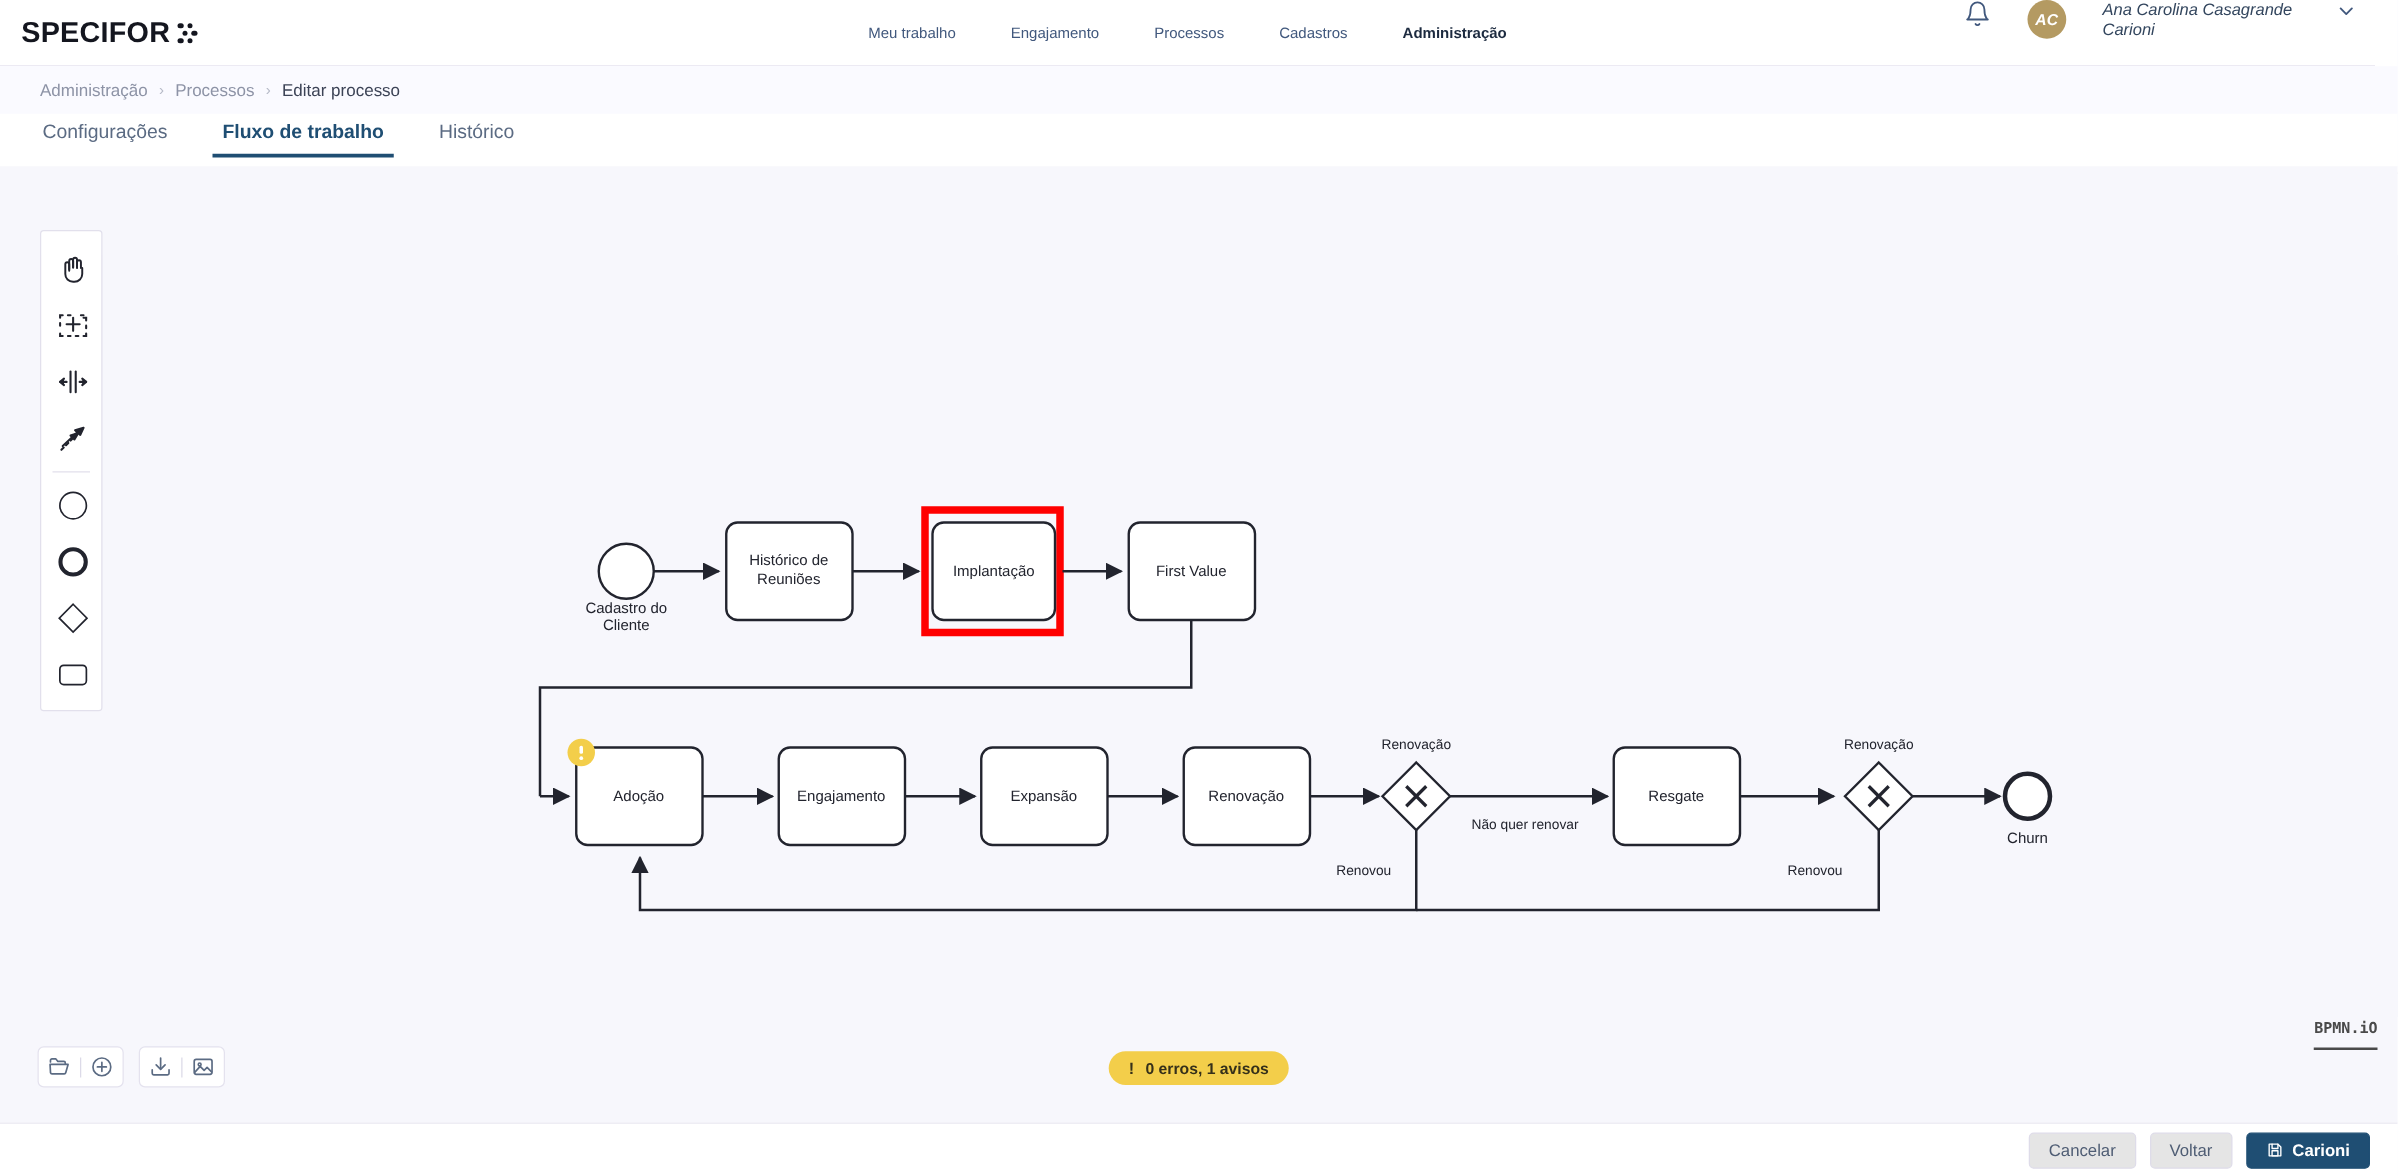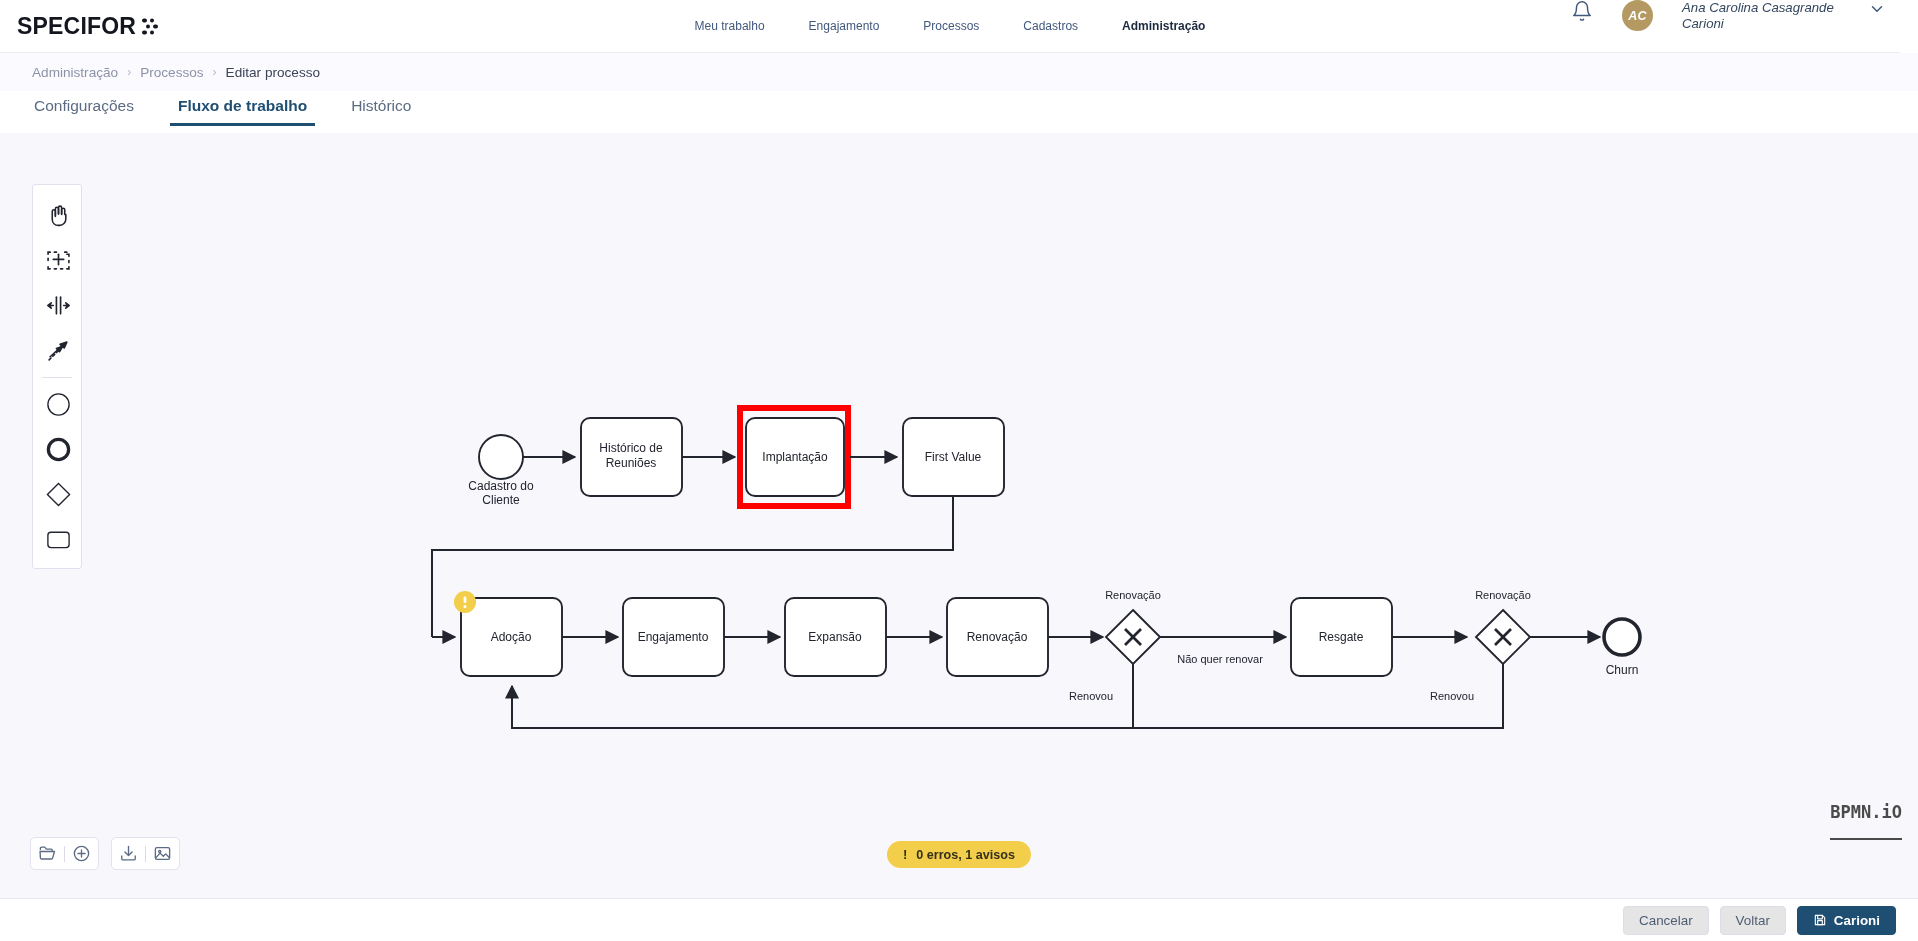--- a/index.html
+++ b/index.html
@@ -135,22 +135,22 @@
     background: #f3ce4a; color: #35301a;
     border-radius: 14px; height: 27px; padding: 0 16px;
     display: flex; align-items: center; gap: 9px;
     font-size: 12.6px; font-weight: 700; cursor: pointer;
   }
   .warnbadge .bang { font-size: 13px; font-weight: 700; }
 
   .bpmnio {
     position: absolute; right: 16px; bottom: 58px;
     font-family: "DejaVu Sans Mono", monospace;
-    font-size: 17px; font-weight: 700; color: #4a4a4a;
-    border-bottom: 2.5px solid #4a4a4a; padding-bottom: 18px;
+    font-size: 12px; font-weight: 700; color: #4a4a4a;
+    border-bottom: 2.5px solid #4a4a4a; padding-bottom: 8px;
     line-height: 16px;
   }
 
   
   .footer {
     position: absolute; bottom: 0; left: 0; width: 1918px; height: 43px;
     background: #ffffff; border-top: 1px solid #e9e7f1;
     display: flex; align-items: center; justify-content: flex-end;
     padding-right: 22px; gap: 11px;
   }

